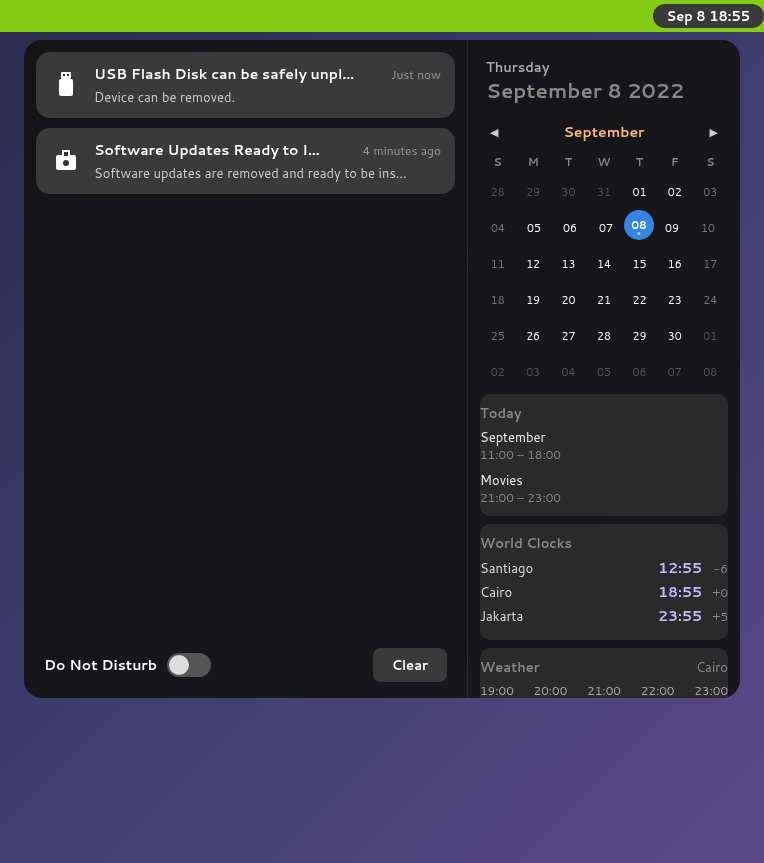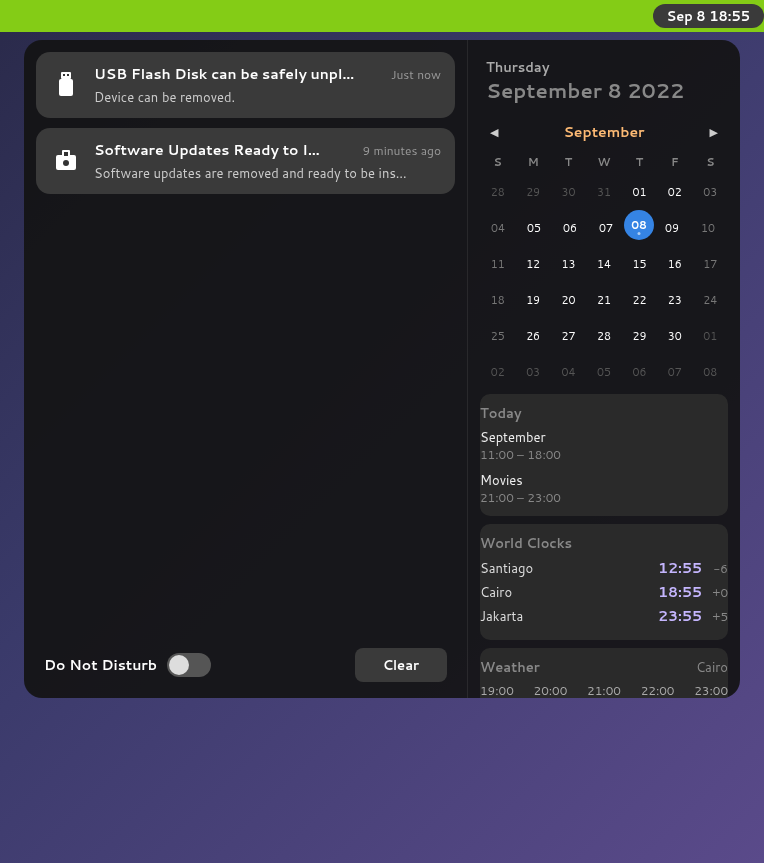--- a/index.html
+++ b/index.html
@@ -131,21 +131,21 @@
       border-radius: 50%;
       position: absolute;
       top: 2px;
       left: 2px;
     }
     .clear-btn {
       background: #3a3a3a;
       color: #fff;
       border: none;
       border-radius: 8px;
-      padding: 8px 28px;
+      padding: 8px 19px;
       font-size: 13px;
       font-weight: 600;
       cursor: pointer;
     }
     .date-header {
       padding: 0 8px 10px 8px;
     }
     .weekday {
       color: #aaa;
       font-size: 13px;
@@ -334,21 +334,21 @@
             <svg width="26" height="26" viewBox="0 0 26 26">
               <rect x="3" y="8" width="20" height="15" fill="#fff" rx="2"></rect>
               <rect x="9" y="3" width="8" height="6" fill="#fff" rx="1"></rect>
               <rect x="11" y="5" width="4" height="4" fill="#333"></rect>
               <circle cx="13" cy="16" r="3" fill="#333"></circle>
             </svg>
           </div>
     <div class="notif-body">
       <div class="notif-title-row">
         <div class="notif-title">Software Updates Ready to I…</div>
-        <div class="notif-time">9 minutes ago</div>
+        <div class="notif-time">4 minutes ago</div>
       </div>
       <div class="notif-desc">Software updates are removed and ready to be ins…</div>
     </div>
         </div>
       </div>
     <div class="bottom-row">
       <div class="dnd-wrap">
         <span>Do Not Disturb</span>
         <div class="toggle">
           <div class="toggle-knob"></div>

